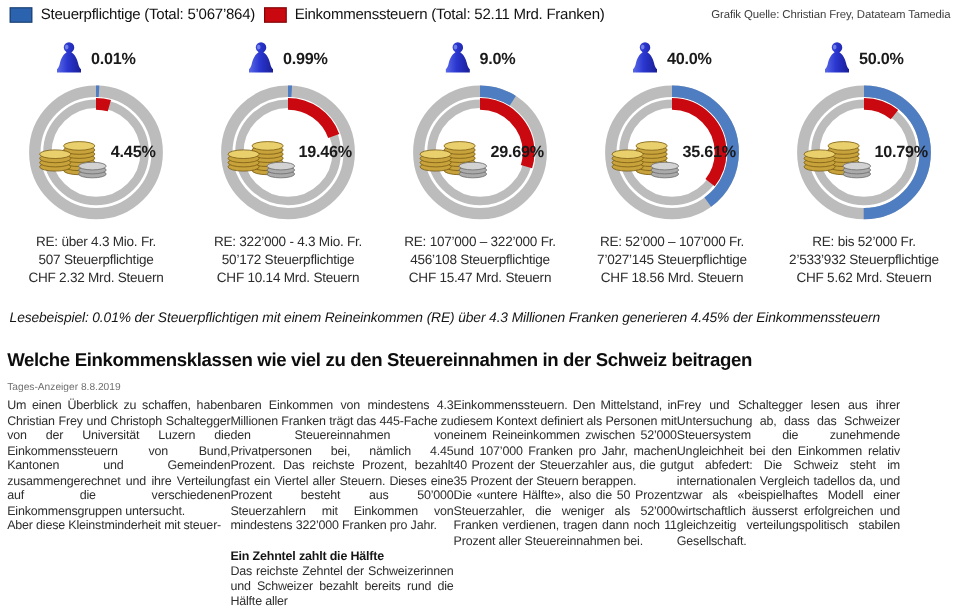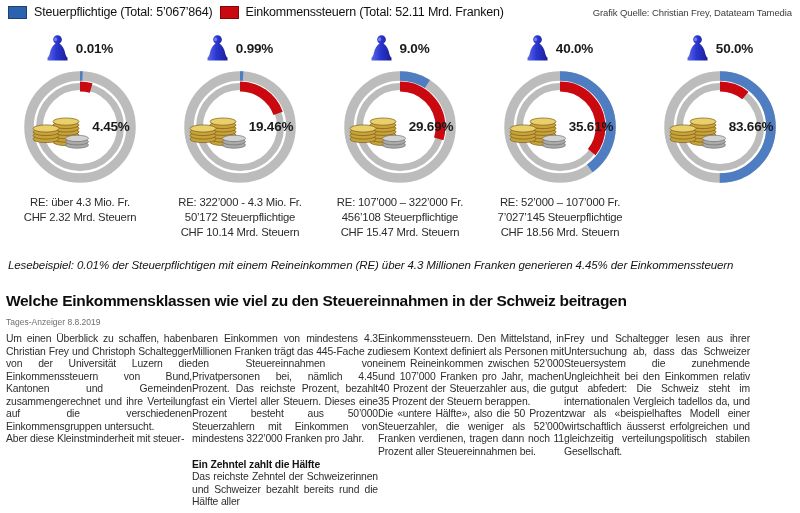--- a/index.html
+++ b/index.html
@@ -94,20 +94,21 @@
             <ellipse cx="16" cy="24.5" rx="13" ry="3.6" fill="#E9D06C" stroke="#7d5f16" stroke-width="0.7"></ellipse>
             <ellipse cx="47" cy="41" rx="11.5" ry="3.2" fill="#ABABAB" stroke="#6f6f6f" stroke-width="0.7"></ellipse>
             <ellipse cx="47" cy="37.7" rx="11.5" ry="3.2" fill="#ABABAB" stroke="#6f6f6f" stroke-width="0.7"></ellipse>
             <ellipse cx="47" cy="34.4" rx="11.5" ry="3.2" fill="#D2D2D2" stroke="#6f6f6f" stroke-width="0.7"></ellipse>
           </svg>
         <div class="inner-pct">4.45%</div>
       </div>
     </div>
     <div class="chart-caption">
       <div>RE: über 4.3 Mio. Fr.</div>
+      <div>507 Steuerpflichtige</div>
       <div>CHF 2.32 Mrd. Steuern</div>
     </div>
   </div>
   <div class="chart-col">
     <div class="pawn-row">
 
 <svg width="21" height="28" viewBox="0 0 21 28">
   <defs>
             <linearGradient id="pg" x1="0" y1="0" x2="1" y2="0">
     <stop offset="0" stop-color="#5a6ae8"></stop>
@@ -284,22 +285,27 @@
             <ellipse cx="36" cy="21" rx="13" ry="3.6" fill="#C8A23A" stroke="#7d5f16" stroke-width="0.7"></ellipse>
             <ellipse cx="36" cy="17.6" rx="13" ry="3.6" fill="#E9D06C" stroke="#7d5f16" stroke-width="0.7"></ellipse>
             <ellipse cx="16" cy="35" rx="13" ry="3.6" fill="#C8A23A" stroke="#7d5f16" stroke-width="0.7"></ellipse>
             <ellipse cx="16" cy="31.5" rx="13" ry="3.6" fill="#C8A23A" stroke="#7d5f16" stroke-width="0.7"></ellipse>
             <ellipse cx="16" cy="28" rx="13" ry="3.6" fill="#C8A23A" stroke="#7d5f16" stroke-width="0.7"></ellipse>
             <ellipse cx="16" cy="24.5" rx="13" ry="3.6" fill="#E9D06C" stroke="#7d5f16" stroke-width="0.7"></ellipse>
             <ellipse cx="47" cy="41" rx="11.5" ry="3.2" fill="#ABABAB" stroke="#6f6f6f" stroke-width="0.7"></ellipse>
             <ellipse cx="47" cy="37.7" rx="11.5" ry="3.2" fill="#ABABAB" stroke="#6f6f6f" stroke-width="0.7"></ellipse>
             <ellipse cx="47" cy="34.4" rx="11.5" ry="3.2" fill="#D2D2D2" stroke="#6f6f6f" stroke-width="0.7"></ellipse>
           </svg>
-        <div class="inner-pct">83.66%</div>
-      </div>
+        <div class="inner-pct">10.79%</div>
+      </div>
+    </div>
+    <div class="chart-caption">
+      <div>RE: bis 52’000 Fr.</div>
+      <div>2’533’932 Steuerpflichtige</div>
+      <div>CHF 5.62 Mrd. Steuern</div>
     </div>
   </div>
   </div>
 
 <div class="lesebeispiel">Lesebeispiel:  0.01% der Steuerpflichtigen mit einem Reineinkommen (RE) über 4.3 Millionen Franken generieren 4.45% der Einkommenssteuern</div>
 
 <div class="headline">Welche Einkommensklassen wie viel zu den Steuereinnahmen in der Schweiz beitragen</div>
 <div class="dateline">Tages-Anzeiger 8.8.2019</div>
 
 <div class="article">

